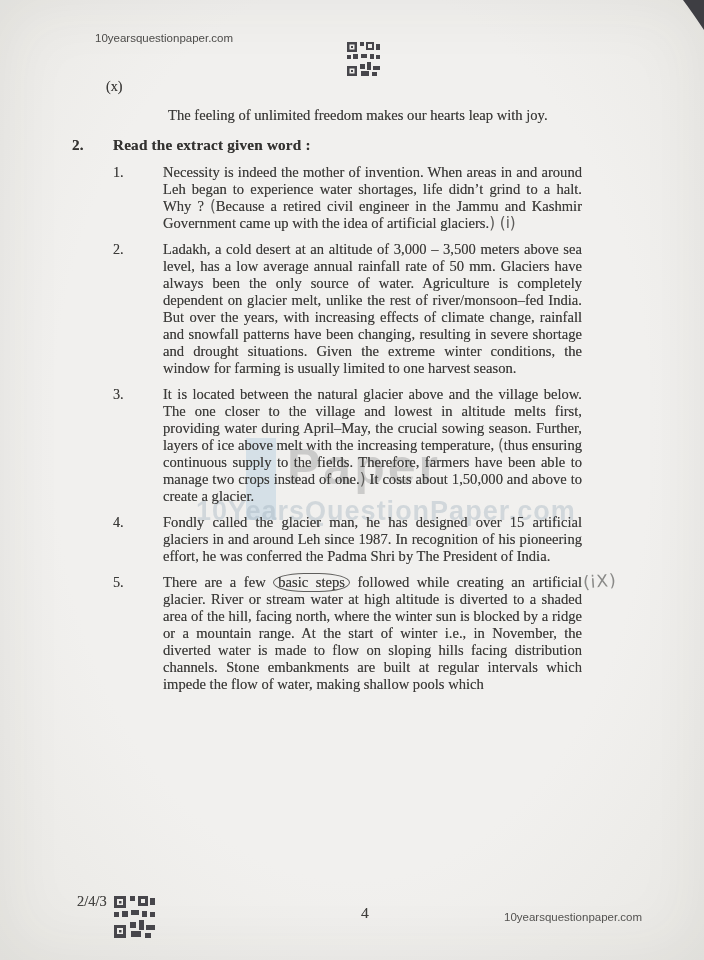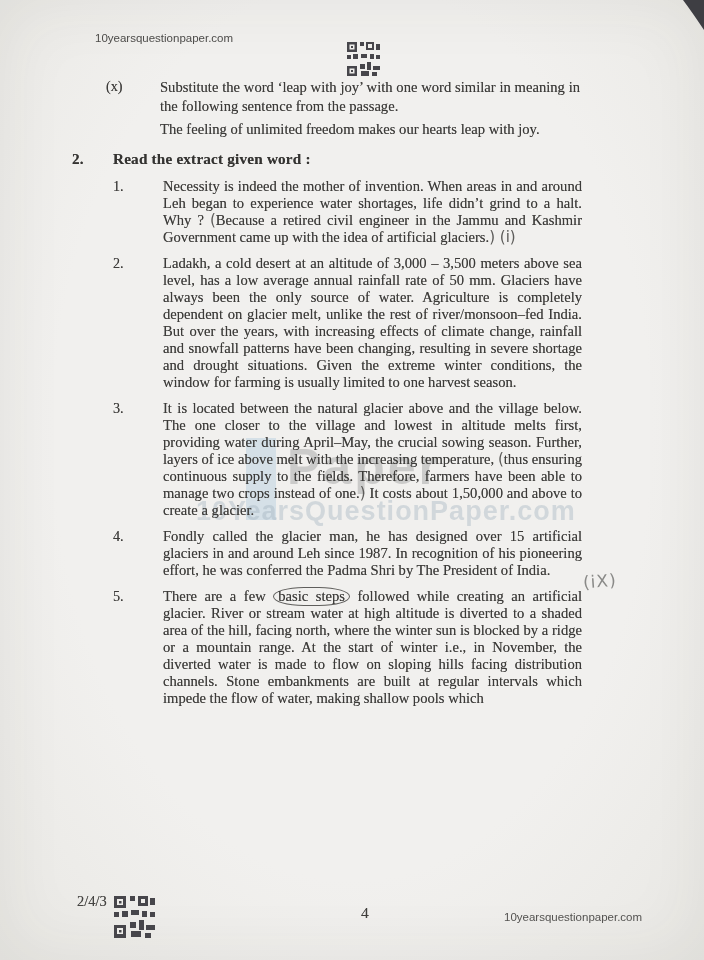--- a/index.html
+++ b/index.html
@@ -35,21 +35,21 @@
   .wm-site {
     left:196px; top:496px; font-family:"Liberation Sans", sans-serif;
     font-weight:bold; font-size:27px; letter-spacing:1px; color:#9fb0bd; opacity:.38;
   }
 
   .content { position:absolute; z-index:1; left:0; top:78px; width:704px; }
 
   .qx { display:grid; grid-template-columns:54px 1fr; padding-left:106px; padding-right:124px; }
   .qx-label { font-size:14.2px; }
   .qx-text, .qx-sentence { font-size:14.6px; line-height:18.6px; text-align:justify; }
-  .qx-sentence-row { margin-top:5px; }
+  .qx-sentence-row { margin-top:11px;gap:8px; }
 
   .heading-row { display:grid; grid-template-columns:41px 1fr; padding-left:72px; padding-right:100px; margin-top:11px; }
   .heading-num, .heading-text { font-weight:bold; font-size:15.2px; color:#343331; letter-spacing:.2px; }
 
   .passage { margin-top:10px; }
   .para { display:grid; grid-template-columns:50px 1fr; padding-left:113px; padding-right:122px; margin-bottom:9px; }
   .pnum { font-size:14.2px; }
   .ptext { font-size:14.6px; line-height:17px; text-align:justify; }
 
   
@@ -116,21 +116,20 @@
         <rect x="26" y="24" width="7" height="4"></rect>
       <rect x="14" y="29" width="8" height="5"></rect>
         <rect x="25" y="30" width="5" height="4"></rect>
     </g>
   </svg>
 
   <div class="content">
 
     <div class="qx">
       <span class="qx-label ink">(x)</span>
-      <p class="qx-text ink">Substitute the word ‘leap with joy’ with one word similar in meaning in the following sentence from the passage.</p>
     </div>
     <div class="qx qx-sentence-row">
       <span></span>
       <p class="qx-sentence ink">The feeling of unlimited freedom makes our hearts leap with joy.</p>
     </div>
 
     <div class="heading-row">
       <span class="heading-num ink">2.</span>
       <span class="heading-text ink">Read the extract given word :</span>
     </div>

